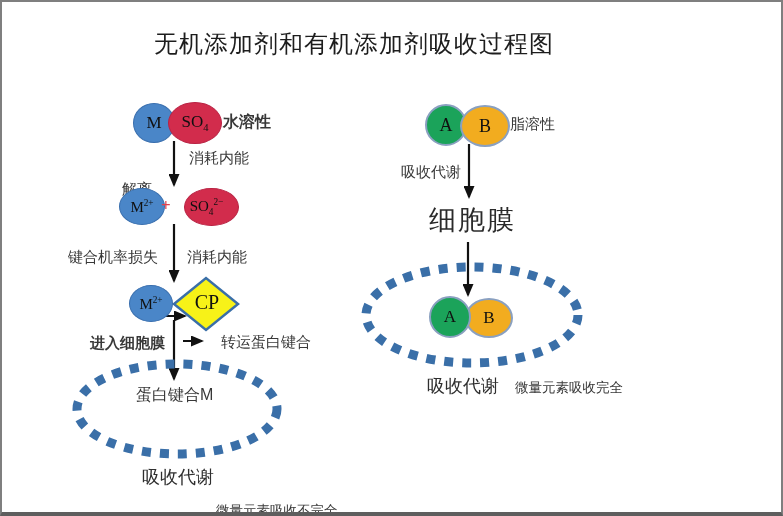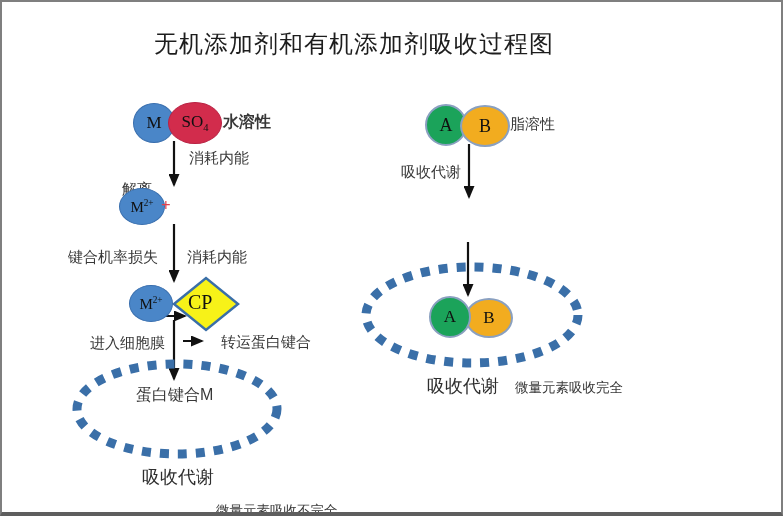--- a/index.html
+++ b/index.html
@@ -38,21 +38,21 @@
   .n-red{background:var(--node-red);border:1px solid #b92243;align-items:center;}
   .n-green{background:var(--node-green);border:2px solid #8aa0c0;}
   .n-orange{background:var(--node-orange);border:2px solid #8aa0c0;}
   .plus{
     position:absolute;color:var(--plus-red);
     font-family:"Liberation Serif",serif;
     font-size:17px;font-weight:bold;
   }
   .cp-text{
     position:absolute;left:186px;top:289px;width:38px;
-    font-family:"Liberation Serif",serif;
+    text-align:center;font-family:"Liberation Serif",serif;
     font-size:20px;color:#101010;
   }
   svg.layer{position:absolute;left:0;top:0;z-index:1;}
   .z2{z-index:2;}
   .z3{z-index:3;}
 </style>
 </head>
 <body>
 
 <div class="frame">
@@ -90,48 +90,52 @@
   </div>
   <div class="lbl" style="left:221px;top:111px;font-size:16px;font-weight:bold;">水溶性</div>
 
   <div class="lbl small" style="left:120px;top:146px;margin-top:32px;">解离</div>
   <div class="lbl small" style="left:187px;top:147px;">消耗内能</div>
 
   <div class="node n-blue z2" style="left:117px;top:186px;width:44px;height:35px;font-size:15px;">
     <span><span>M</span><sup>2+</sup></span>
   </div>
   <div class="plus z3" style="left:159px;top:194px;">+</div>
+  <div class="node n-red z2" style="left:182px;top:186px;width:53px;height:36px;font-size:15px;">
+    <span style="position:relative;left:-5px;"><span>SO</span><sub>4</sub><sup>2−</sup></span>
+  </div>
 
   <div class="lbl small" style="left:66px;top:246px;">键合机率损失</div>
   <div class="lbl small" style="left:185px;top:246px;">消耗内能</div>
 
   <div class="node n-blue z2" style="left:127px;top:283px;width:42px;height:35px;font-size:15px;">
     <span><span>M</span><sup>2+</sup></span>
   </div>
   <div class="cp-text z2">CP</div>
 
-  <div class="lbl small" style="left:88px;top:332px;">进入细胞膜</div>
+  <div class="lbl small" style="left:88px;top:332px;font-weight:bold;">进入细胞膜</div>
   <div class="lbl small" style="left:219px;top:331px;">转运蛋白键合</div>
 
   <div class="lbl" style="left:134px;top:384px;font-size:16px;">蛋白键合M</div>
 
   <div class="lbl result" style="left:140px;top:465px;">吸收代谢</div>
   <div class="lbl note" style="left:214px;top:469px;margin-top:32px;">微量元素吸收不完全</div>
 
 
   <div class="node n-green z2" style="left:423px;top:102px;width:38px;height:38px;font-size:18px;">
     <span>A</span>
   </div>
   <div class="node n-orange z3" style="left:458px;top:103px;width:46px;height:38px;font-size:18px;">
     <span>B</span>
   </div>
   <div class="lbl small" style="left:508px;top:113px;">脂溶性</div>
 
   <div class="lbl small" style="left:399px;top:161px;">吸收代谢</div>
 
+  <div class="lbl membrane-word" style="left:427px;top:203px;">细胞膜</div>
 
   <div class="node n-orange z2" style="left:463px;top:296px;width:44px;height:36px;font-size:17px;">
     <span>B</span>
   </div>
   <div class="node n-green z3" style="left:427px;top:294px;width:38px;height:38px;font-size:17px;">
     <span>A</span>
   </div>
 
   <div class="lbl result" style="left:425px;top:374px;">吸收代谢</div>
   <div class="lbl note" style="left:513px;top:378px;text-align:right;">微量元素吸收完全</div>

